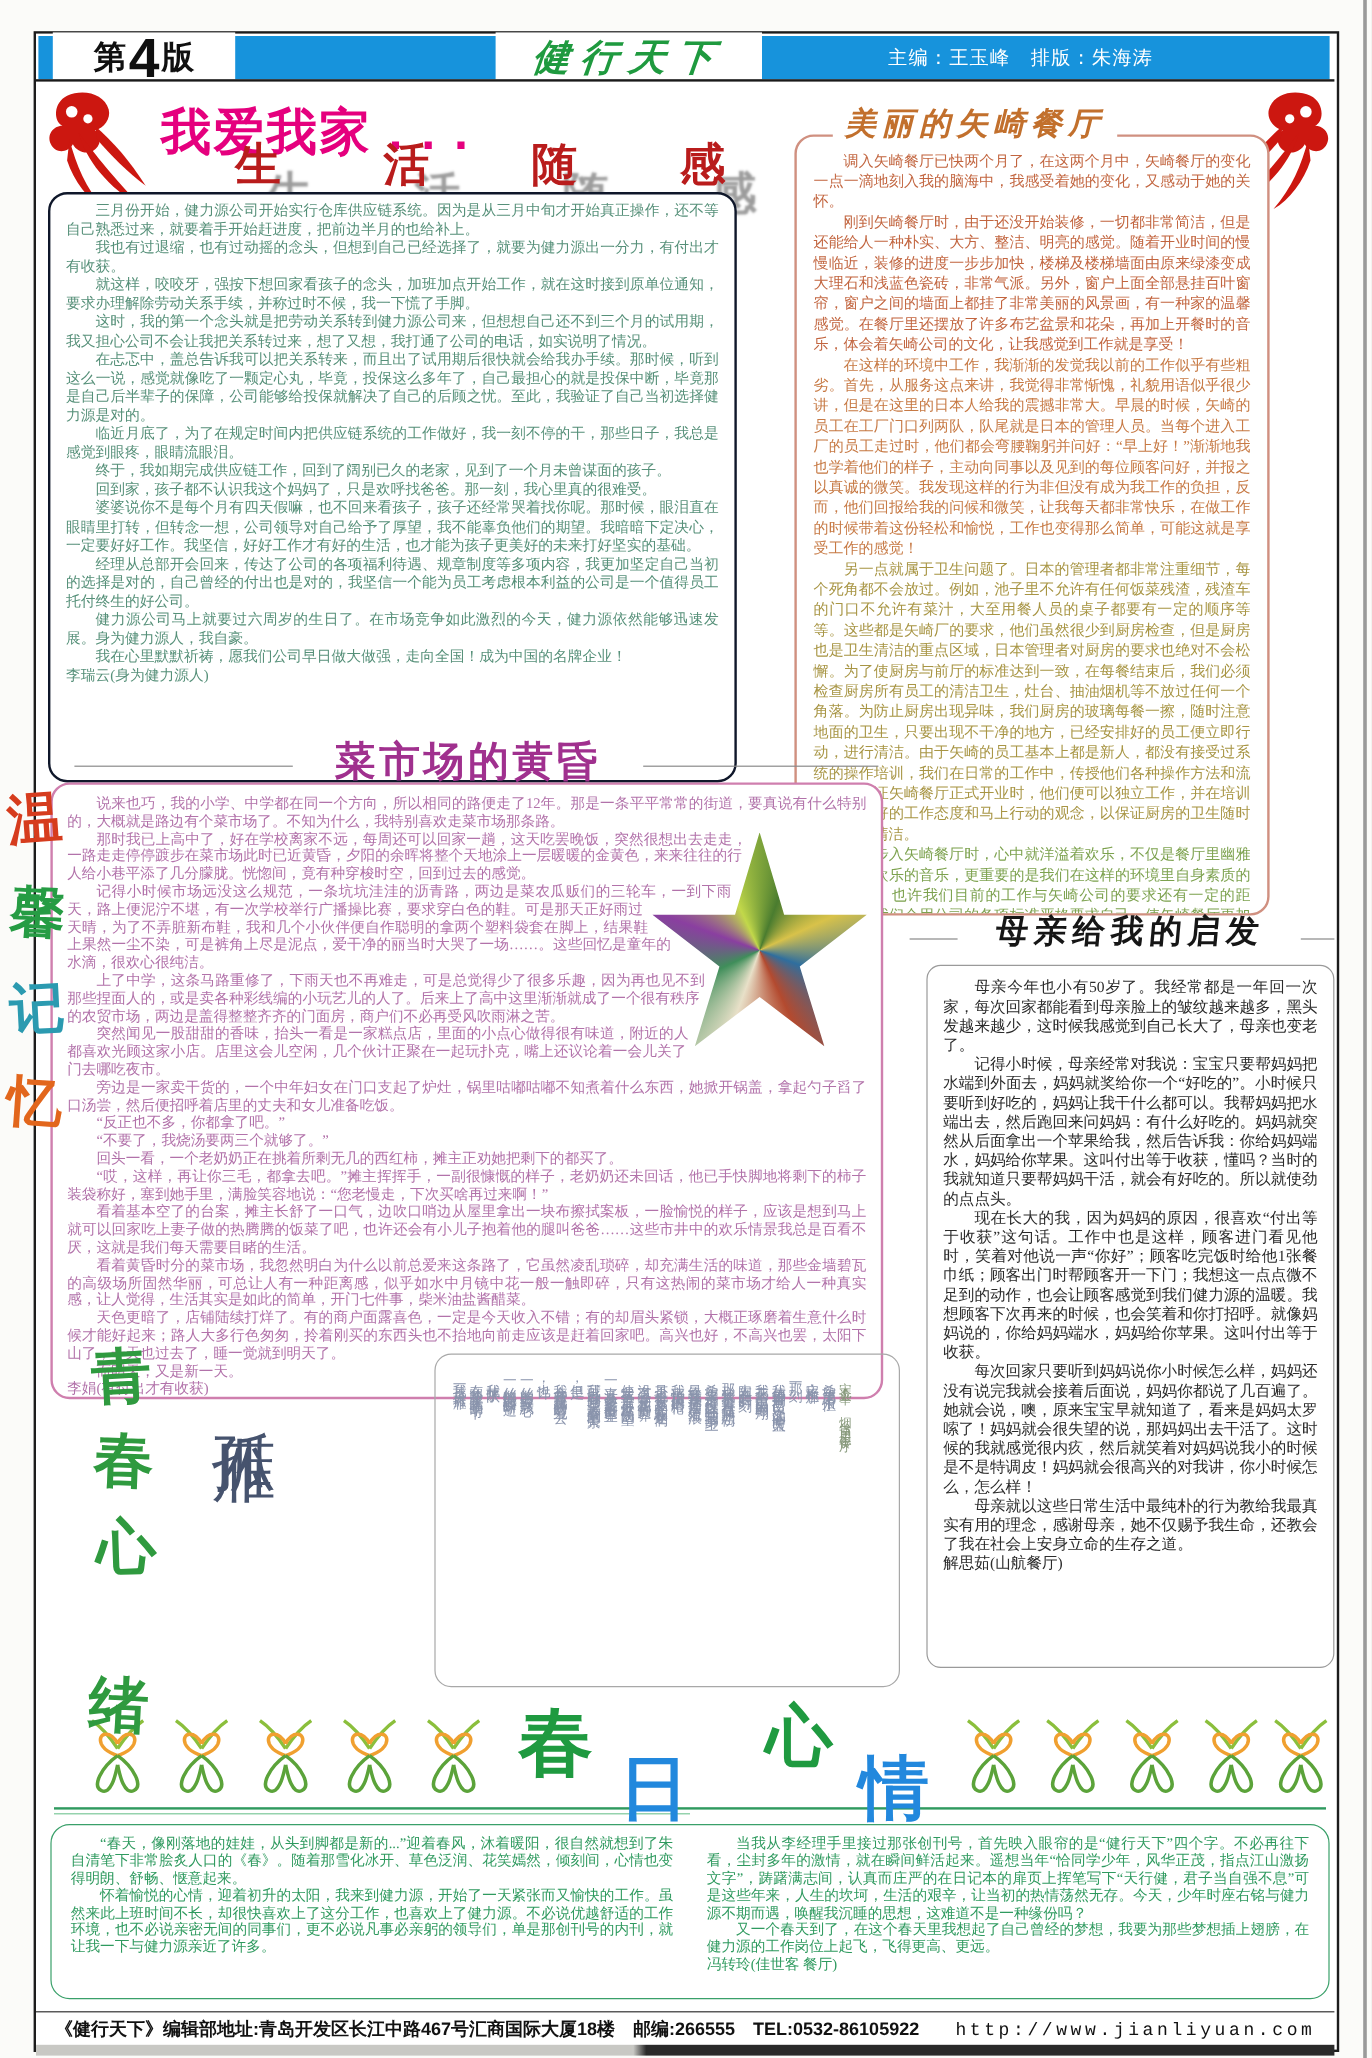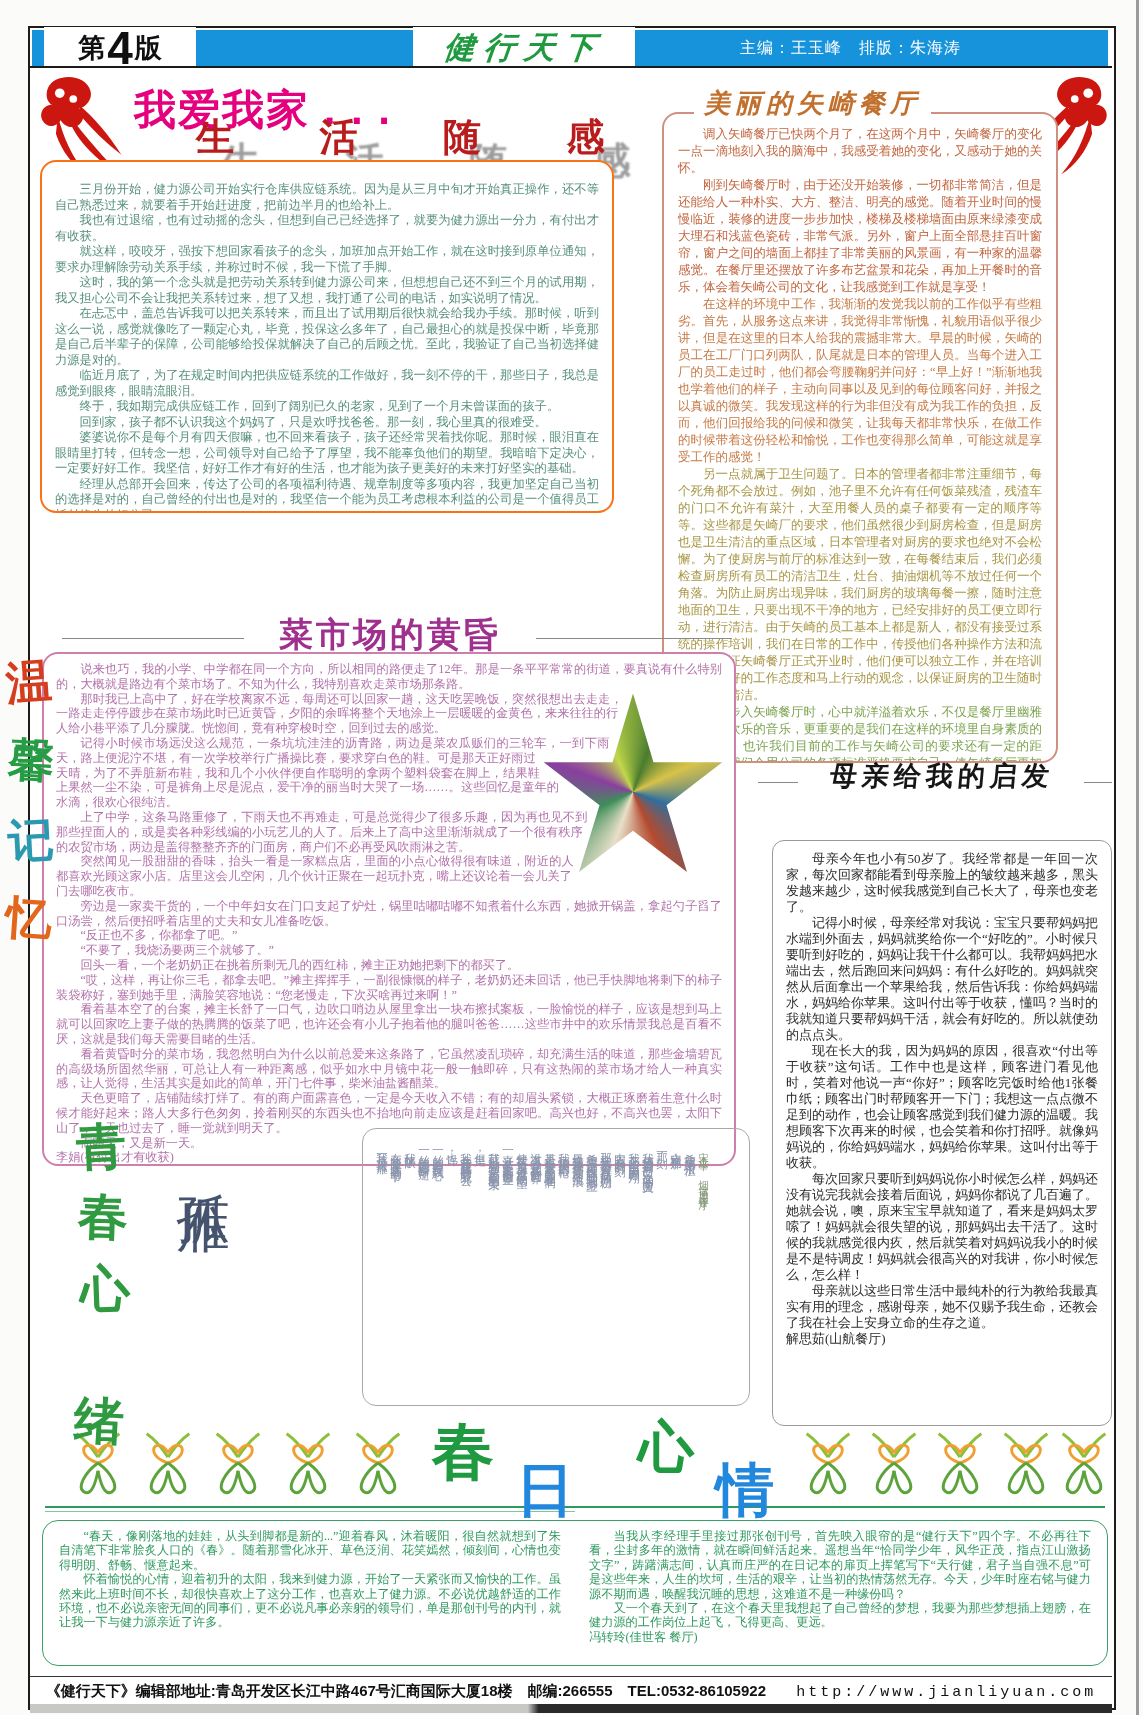--- a/index.html
+++ b/index.html
@@ -26,22 +26,22 @@
   #orn-left{left:36px;top:72px;}
   #orn-right{left:1024px;top:72px;transform:scaleX(-1);}
   
   .box{border-radius:16px;box-sizing:border-box;overflow:hidden;background:#fff;}
   .box p{margin:0;text-indent:2em;text-align:justify;font-family:Liberation Serif, serif;}
   .sig{text-align:right;text-indent:0 !important;padding-right:14px;}
   
   #a1-title{left:134px;top:82px;font-size:42px;font-weight:800;color:#e5007e;letter-spacing:2px;}
   #a1-sub{left:196px;top:112px;font-size:38px;font-weight:700;color:#b91c1c;letter-spacing:38px;
       font-family:"Liberation Serif",serif;text-shadow:26px 24px 2px #9c9c9c;white-space:nowrap;}
-  #a1-box{left:40px;top:160px;width:574px;height:353px;border:2px solid #f97316;
-      padding:20px 13px;font-size:12.3px;line-height:15.5px;color:#569079;}
+  #a1-box{left:40px;top:160px;width:574px;height:492px;border:2px solid #0f172a;
+      padding:6px 13px;font-size:12.3px;line-height:15.5px;color:#569079;}
   
   #a2-title{left:694px;top:86px;font-size:26px;font-weight:700;font-style:italic;color:#c2702d;
       letter-spacing:5px;background:#fff;padding:0 10px;z-index:3;font-family:"Liberation Serif",serif;}
   #a2-box{left:662px;top:112px;width:396px;height:651px;border:2px solid #d09080;
       padding:12px 14px;font-size:12.5px;line-height:17px;}
   #a2-box .c1{color:#c2653f;} #a2-box .c2{color:#c77a45;} #a2-box .c3{color:#a89544;}
   #a2-box .c4{color:#7da24f;}
   
   #a3-title{left:250px;top:612px;width:280px;text-align:center;font-size:34px;font-weight:800;color:#a0308e;letter-spacing:3px;}
   .title-line{height:0;border-top:1.5px solid #8a8a8a;}
@@ -50,21 +50,21 @@
       padding:8px 12px;font-size:12.2px;line-height:14.8px;color:#b272aa;}
   #star-photo{float:right;width:186px;height:196px;margin:2px -4px 4px 8px;
       clip-path:polygon(50% 0%,61% 35%,98% 35%,68% 57%,79% 91%,50% 70%,21% 91%,32% 57%,2% 35%,39% 35%);
       background:conic-gradient(from 20deg,#4a7c2f,#d8c24a,#2f6e9e,#b34a2f,#e8e0c8,#3f8e5a,#8a3fa0,#c2d84a,#4a7c2f);
       shape-outside:polygon(50% 0%,61% 35%,98% 35%,68% 57%,79% 91%,50% 70%,21% 91%,32% 57%,2% 35%,39% 35%);}
   
   #a4-title{left:772px;top:758px;width:340px;text-align:center;font-size:27px;font-weight:800;color:#161616;
       letter-spacing:5px;transform:skewX(-5deg);font-family:"Liberation Serif",serif;}
   #a4-line-l{left:758px;top:782px;width:40px;} #a4-line-r{left:1084px;top:782px;width:28px;}
   #a4-box{left:772px;top:804px;width:340px;height:586px;border:1.5px solid #9a9a9a;border-radius:12px;
-      padding:10px 13px;font-family:"Liberation Serif",serif;font-size:13px;line-height:16px;color:#2b2b2b;margin-top:36px;}
+      padding:10px 13px;font-family:"Liberation Serif",serif;font-size:13px;line-height:16px;color:#2b2b2b;}
   
   .mchar{font-weight:800;line-height:1;z-index:4;font-family:"Liberation Serif",serif;}
   
   #poem-label{left:166px;top:1150px;writing-mode:vertical-rl;text-orientation:upright;
       font-size:54px;color:#46536e;letter-spacing:10px;font-family:"Liberation Serif",serif;}
   #poem-box{left:362px;top:1128px;width:388px;height:278px;border:1.5px solid #a8a8a8;border-radius:14px;
       padding:15px 12px;box-sizing:border-box;overflow:hidden;}
   #poem-cols{writing-mode:vertical-lr;text-orientation:upright;height:246px;
       font-size:11.5px;line-height:14px;letter-spacing:2px;color:#8a94ac;}
   #poem-cols div{margin:0;}

